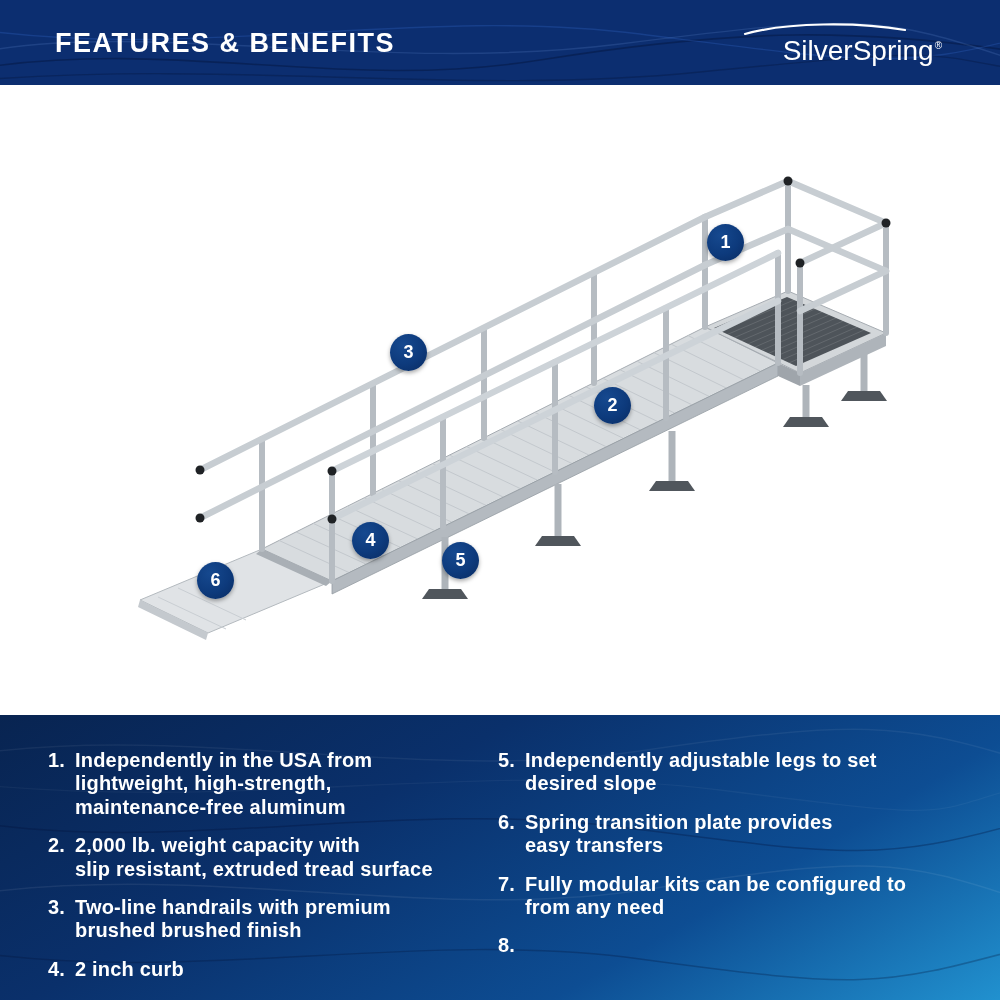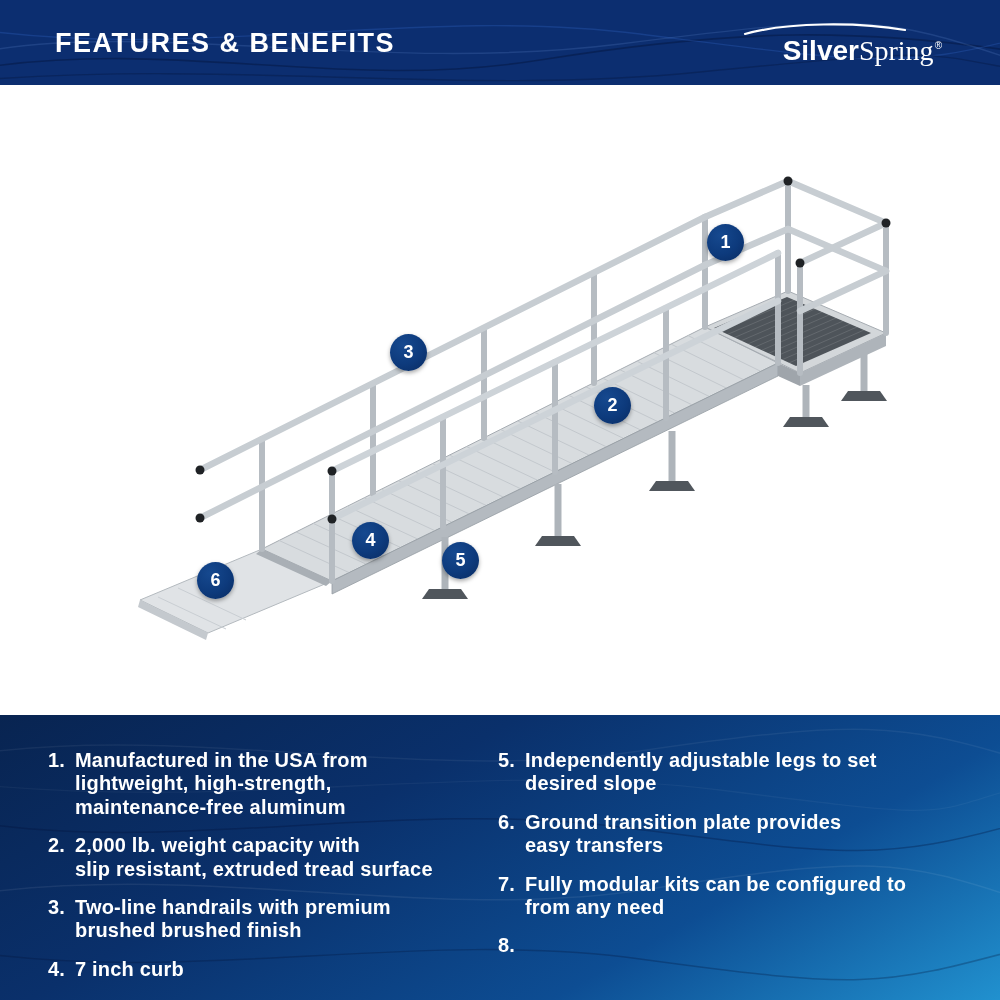--- a/index.html
+++ b/index.html
@@ -7,22 +7,22 @@
   .page{position:relative;width:1000px;height:924px;background:#ffffff;}
 
   
   .header{position:absolute;top:0;left:0;width:1000px;height:85px;background:#0c2e70;overflow:hidden;}
   .header svg.waves,.footer svg.waves{position:absolute;top:0;left:0;width:100%;height:100%;}
   .header-title{position:absolute;left:55px;top:50%;transform:translateY(-50%);
     color:#fff;font-size:27px;font-weight:bold;letter-spacing:1.5px;z-index:2;}
   .logo{position:absolute;right:58px;top:50%;transform:translateY(-50%);z-index:2;text-align:left;}
   .logo .swoosh{display:block;margin:0 0 1px 6px;}
   .brand-text{color:#fff;font-size:28px;line-height:1;white-space:nowrap;}
-  .brand-text .b1{font-weight:bold;margin-left:48px;}
-  .brand-text .b2{font-weight:normal;font-family:Liberation Serif, serif;}
+  .brand-text .b1{font-weight:normal;margin-left:48px;}
+  .brand-text .b2{font-weight:normal;}
   .brand-text .reg{font-size:10px;vertical-align:super;margin-left:1px;}
 
   
   .canvas{position:absolute;top:85px;left:0;width:1000px;height:630px;background:#ffffff;}
   .canvas svg.ramp{position:absolute;top:0;left:0;}
 
   .callout{position:absolute;width:37px;height:37px;border-radius:50%;
     background:radial-gradient(circle at 35% 30%, #16498f 0%, #0d3a7c 55%, #092b61 100%);
     color:#fff;font-weight:bold;font-size:18px;display:flex;align-items:center;justify-content:center;
     box-shadow:0 2px 4px rgba(0,0,0,0.35);z-index:5;}
@@ -215,48 +215,48 @@
       <path d="M-20,38 C200,10 420,68 640,36 S 900,8 1020,44" stroke="rgba(255,255,255,0.06)" stroke-width="1.5"></path>
       <path d="M-20,108 C180,138 400,84 620,112 S 880,148 1020,108" stroke="rgba(3,18,55,0.30)" stroke-width="1.5"></path>
       <path d="M-20,178 C220,148 430,208 650,174 S 900,144 1020,184" stroke="rgba(255,255,255,0.07)" stroke-width="1.5"></path>
       <path d="M-20,238 C200,268 420,214 640,244 S 880,272 1020,234" stroke="rgba(3,18,55,0.28)" stroke-width="1.5"></path>
       <path d="M-20,70 C250,95 480,45 720,75 S 920,100 1020,72" stroke="rgba(255,255,255,0.045)" stroke-width="1.3"></path>
     </svg>
     <div class="features">
       <div class="col-left">
         <div class="feature">
           <span class="num">1.</span>
-          <span class="txt">Manufactured in the USA from
+          <span class="txt">Independently in the USA from
 lightweight, high-strength,
 maintenance-free aluminum</span>
         </div>
         <div class="feature">
           <span class="num">2.</span>
           <span class="txt">2,000 lb. weight capacity with
 slip resistant, extruded tread surface</span>
         </div>
         <div class="feature">
           <span class="num">3.</span>
           <span class="txt">Two-line handrails with premium
 brushed brushed finish</span>
         </div>
         <div class="feature">
           <span class="num">4.</span>
-          <span class="txt">7 inch curb</span>
+          <span class="txt">2 inch curb</span>
         </div>
       </div>
       <div class="col-right">
         <div class="feature">
           <span class="num">5.</span>
           <span class="txt">Independently adjustable legs to set
 desired slope</span>
         </div>
         <div class="feature">
           <span class="num">6.</span>
-          <span class="txt">Ground transition plate provides
+          <span class="txt">Spring transition plate provides
 easy transfers</span>
         </div>
         <div class="feature">
           <span class="num">7.</span>
           <span class="txt">Fully modular kits can be configured to
 from any need</span>
         </div>
         <div class="feature">
           <span class="num">8.</span>
         </div>

